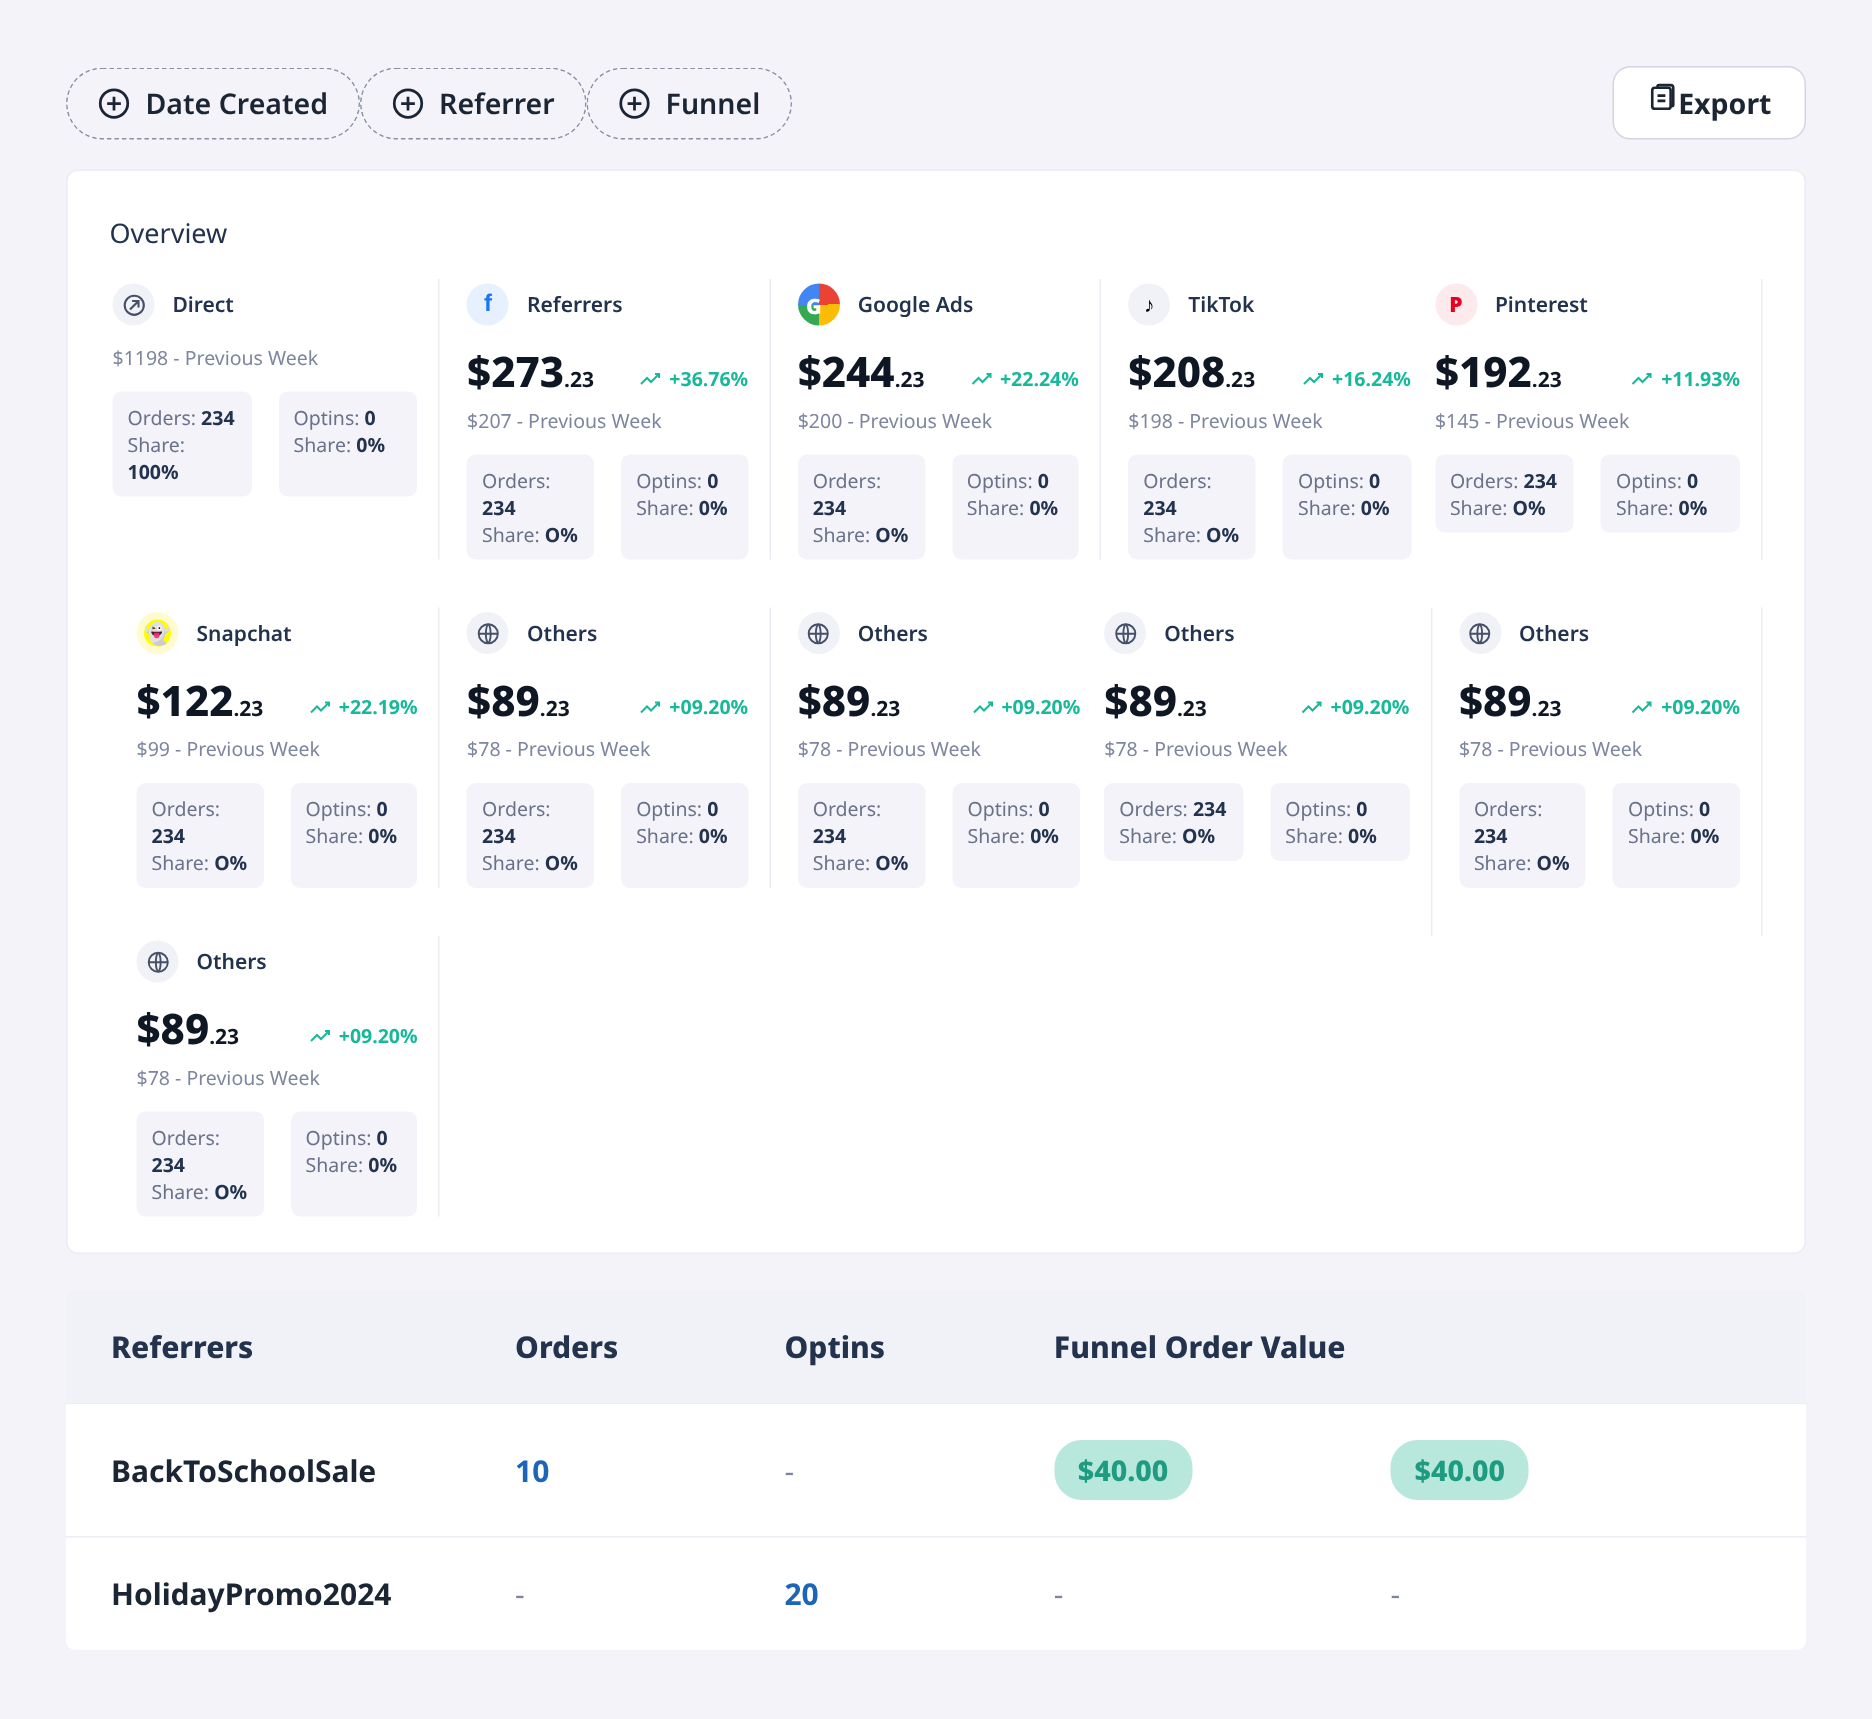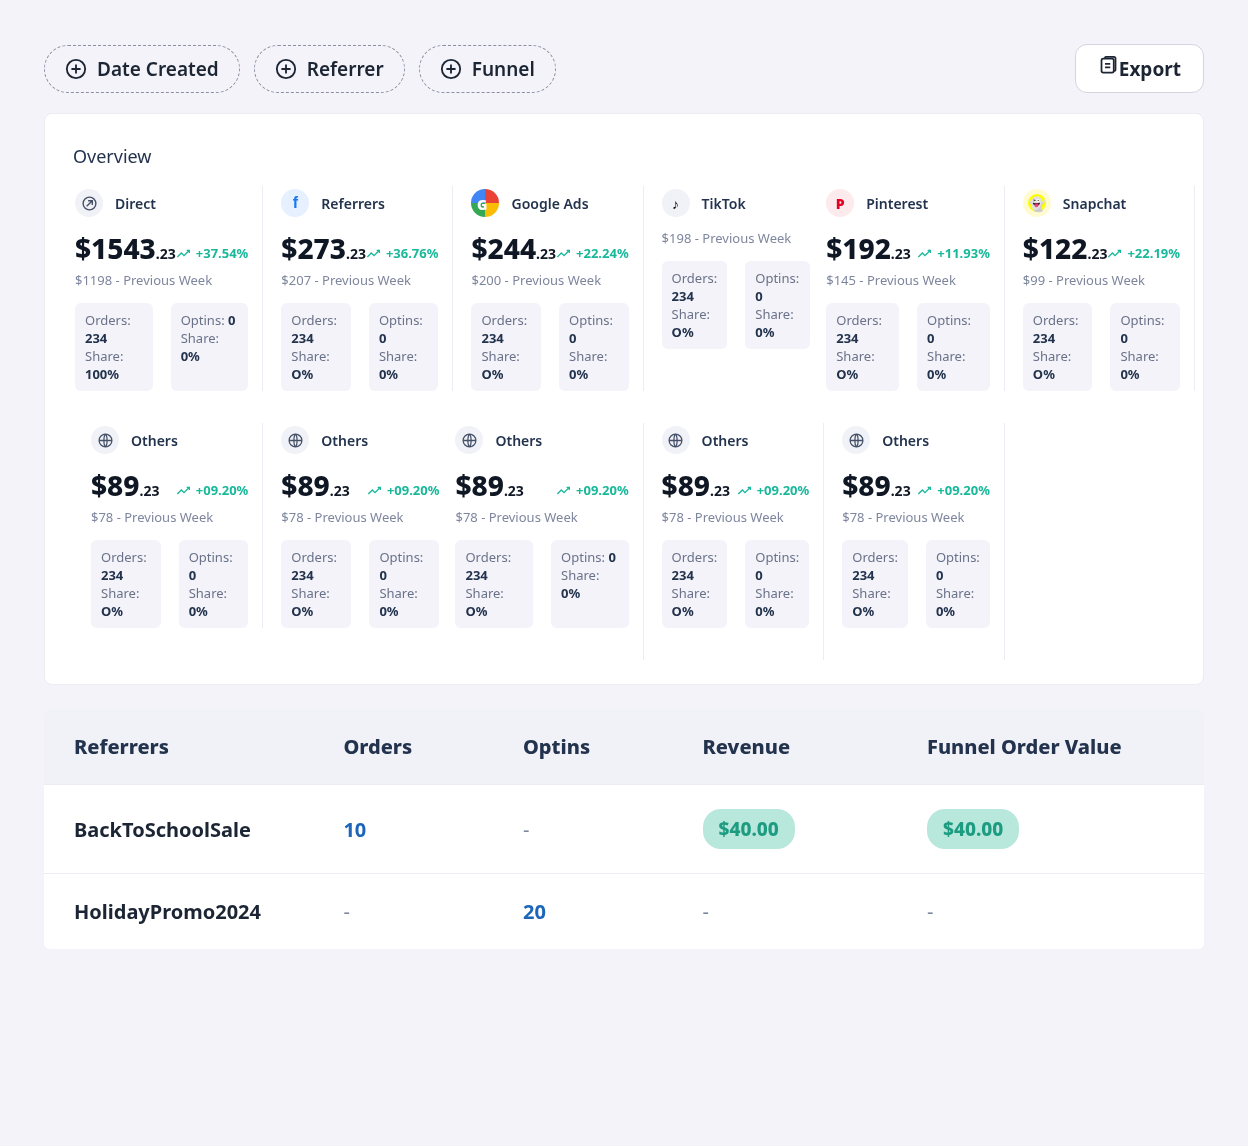--- a/index.html
+++ b/index.html
@@ -1,35 +1,35 @@
 <!DOCTYPE html>
 <html><head>
 <meta charset="utf-8">
 <style>
   * { box-sizing: border-box; margin: 0; padding: 0; font-family: system-ui, -apple-system, "Segoe UI", Roboto, Arial, sans-serif; }
   body { background: #f3f3f9; padding: 44px; color: #1c2534; width: 1248px; }
   .toolbar { display: flex; align-items: center; margin-bottom: 20px; }
-  .toolbar-left { display: flex; gap: 14px; }
+  .toolbar-left { display: flex; }
   .filter-chip {
     display: flex; align-items: center; gap: 10px;
     padding: 10px 20px; border: 1.6px dashed #8a8fa3; border-radius: 26px;
     font-weight: 600; font-size: 19px; color: #1c2534; cursor: pointer; background: transparent;
   }
   .filter-chip .plus { width: 22px; height: 22px; }
   .export-btn {
     margin-left: auto; display: flex; align-items: center; 
     padding: 10px 22px; border: 1.6px solid #d3d5e0; border-radius: 12px;
     background: #ffffff; font-weight: 700; font-size: 19px; color: #1c2534; cursor: pointer;
   }
   .overview {
     background: #ffffff; border: 1px solid #ececf3; border-radius: 8px;
     padding: 30px 28px 24px; margin-bottom: 24px;
   }
   .overview-title { font-size: 18px; font-weight: 400; color: #23334e; margin-bottom: 18px; }
-  .grid { display: grid; grid-template-columns: repeat(6, 1fr); }
+  .grid { display: grid; grid-template-columns: repeat(5, 1fr); }
   .card {
     padding: 3px 14px 0 2px;
     border-right: 1px solid #ececf3;
     margin-bottom: 32px;
   }
   .card:nth-child(4n) { border-right: none; }
   .card:nth-child(n+9) { margin-bottom: 0; }
   .card-head { display: flex; align-items: center; gap: 12px; margin-bottom: 12px; }
   .ic {
     width: 28px; height: 28px; border-radius: 50%; display: flex; align-items: center; justify-content: center;
@@ -110,30 +110,20 @@
       <div class="card" style="padding-left: 2px;">
         <div class="card-head">
           <span class="ic" style="background:#f1f2f7;">
             <svg viewBox="0 0 24 24" width="17" height="17" fill="none" stroke="#465069" stroke-width="2">
               <circle cx="12" cy="12" r="9"></circle>
               <path d="M8 16l8-8M10 8h6v6"></path>
             </svg>
           </span>
           <span class="card-title">Direct</span>
         </div>
-        <div class="amount-row">
-          <div><span class="amount-main">$1543</span><span class="amount-cents">.23</span></div>
-          <span class="delta">
-            <svg viewBox="0 0 24 16">
-              <path d="M2 14l6-6 4 4 8-8" fill="none" stroke="#18b89a" stroke-width="2"></path>
-              <path d="M16 4h4v4" fill="none" stroke="#18b89a" stroke-width="2"></path>
-            </svg>
-            <span>+37.54%</span>
-          </span>
-        </div>
         <div class="prev">$1198 - Previous Week</div>
         <div class="tags">
           <div class="tag">
             <div><span>Orders:</span> <strong>234</strong></div>
             <div><span>Share:</span> <strong>100%</strong></div>
           </div>
           <div class="tag">
             <div><span>Optins:</span> <strong>0</strong></div>
             <div><span>Share:</span> <strong>0%</strong></div>
           </div>
@@ -196,20 +186,30 @@
             <div><span>Share:</span> <strong>0%</strong></div>
           </div>
         </div>
       </div>
       <div class="card" style="padding-left: 18px;">
         <div class="card-head">
           <span class="ic" style="background:#f1f2f7;">
             <span style="color:#000;font-weight:900;">♪</span>
           </span>
           <span class="card-title">TikTok</span>
+        </div>
+        <div class="amount-row">
+          <div><span class="amount-main">$208</span><span class="amount-cents">.23</span></div>
+          <span class="delta">
+            <svg viewBox="0 0 24 16">
+              <path d="M2 14l6-6 4 4 8-8" fill="none" stroke="#18b89a" stroke-width="2"></path>
+              <path d="M16 4h4v4" fill="none" stroke="#18b89a" stroke-width="2"></path>
+            </svg>
+            <span>+16.24%</span>
+          </span>
         </div>
         <div class="prev">$198 - Previous Week</div>
         <div class="tags">
           <div class="tag">
             <div><span>Orders:</span> <strong>234</strong></div>
             <div><span>Share:</span> <strong>O%</strong></div>
           </div>
           <div class="tag">
             <div><span>Optins:</span> <strong>0</strong></div>
             <div><span>Share:</span> <strong>0%</strong></div>
@@ -435,21 +435,20 @@
         </div>
       </div>
     </div>
 </div>
 
 <div class="table">
   <div class="trow thead">
     <div>Referrers</div>
     <div>Orders</div>
     <div>Optins</div>
-    <div>Revenue</div>
     <div>Funnel Order Value</div>
   </div>
   <div class="tbody" id="tbody">
       <div class="trow">
         <div>BackToSchoolSale</div>
         <div class="cell-blue">10</div>
         <div class="muted">-</div>
         <div><span class="pill">$40.00</span></div>
         <div><span class="pill">$40.00</span></div>
       </div>

